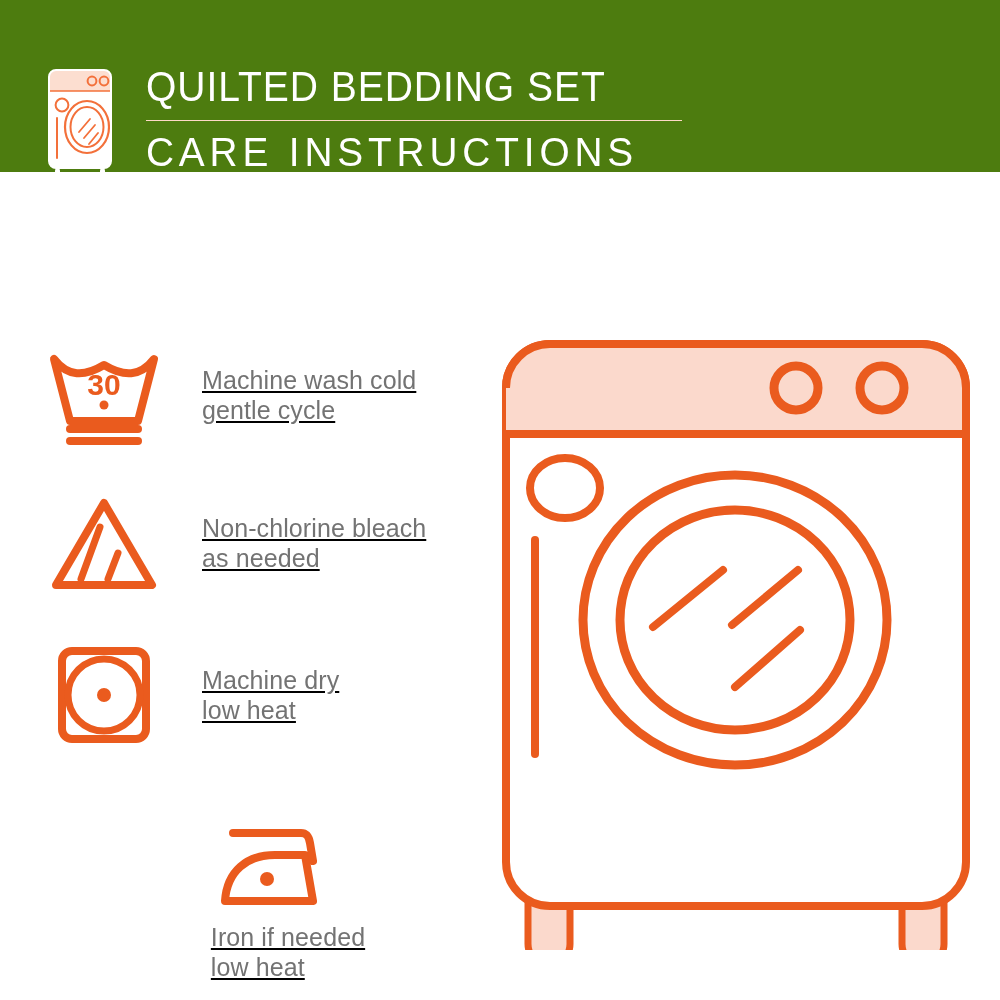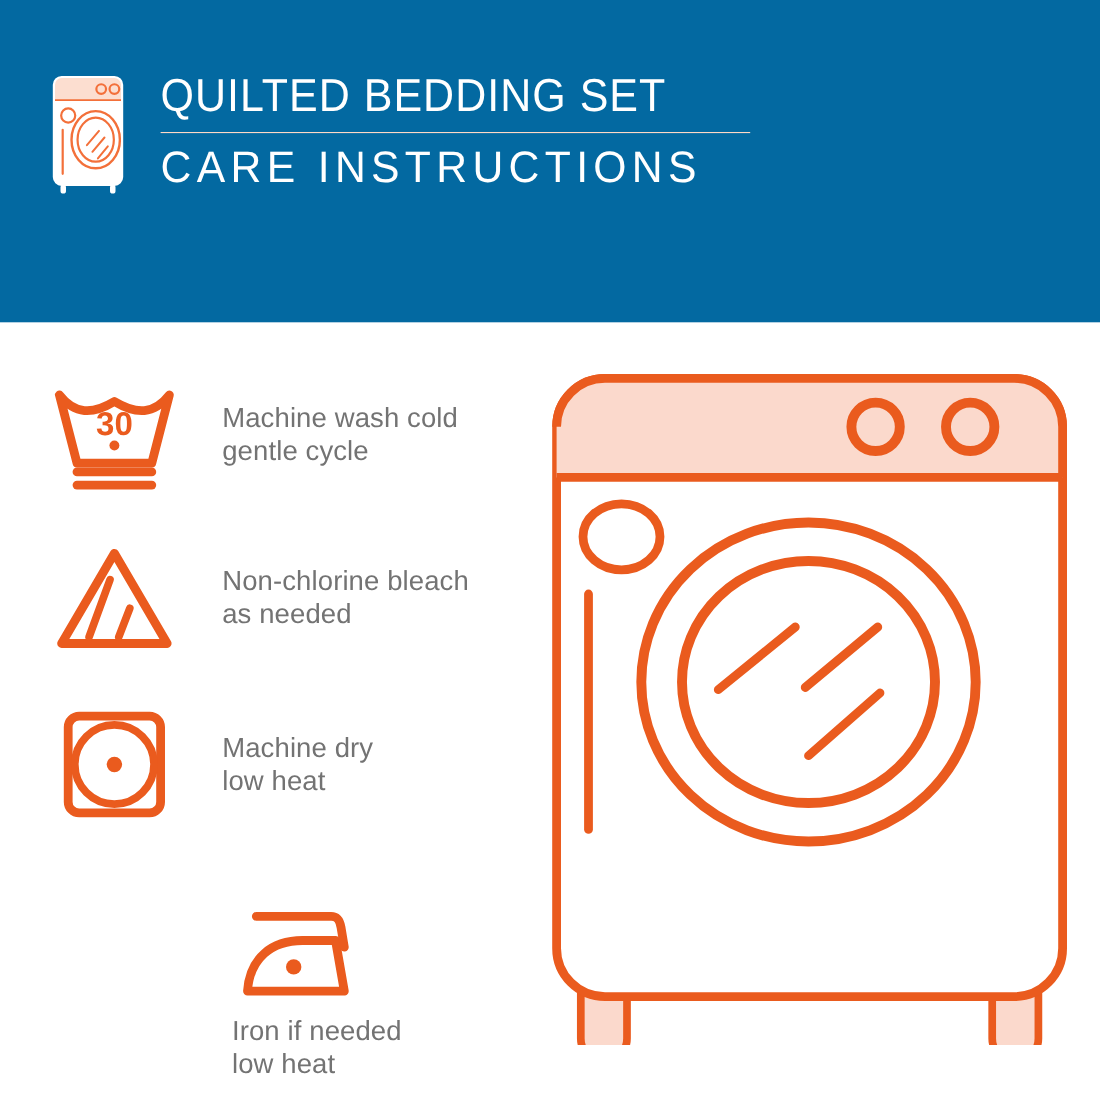--- a/index.html
+++ b/index.html
@@ -14,22 +14,22 @@
     overflow: hidden;
     position: relative;
   }
 
   
   #header {
     position: absolute;
     left: 0;
     top: 0;
     width: 1000px;
-    height: 293px;
-    background: #0369a1;
+    height: 172px;
+    background: #4d7c0f;
     box-sizing: border-box;
   }
   #header-inner {
     position: absolute;
     left: 42px;
     top: 62px;
     display: flex;
     align-items: flex-start;
   }
   #header-logo {
@@ -77,20 +77,21 @@
     top: 240px;
     width: 500px;
     height: 760px;
   }
   .care-row {
     position: absolute;
     left: 44px;
     display: flex;
     align-items: center;
     width: 450px;
+    text-decoration: underline;
   }
   .care-symbol {
     width: 120px;
     height: 110px;
     flex: 0 0 auto;
     display: flex;
     align-items: center;
     justify-content: center;
   }
   .care-text {

